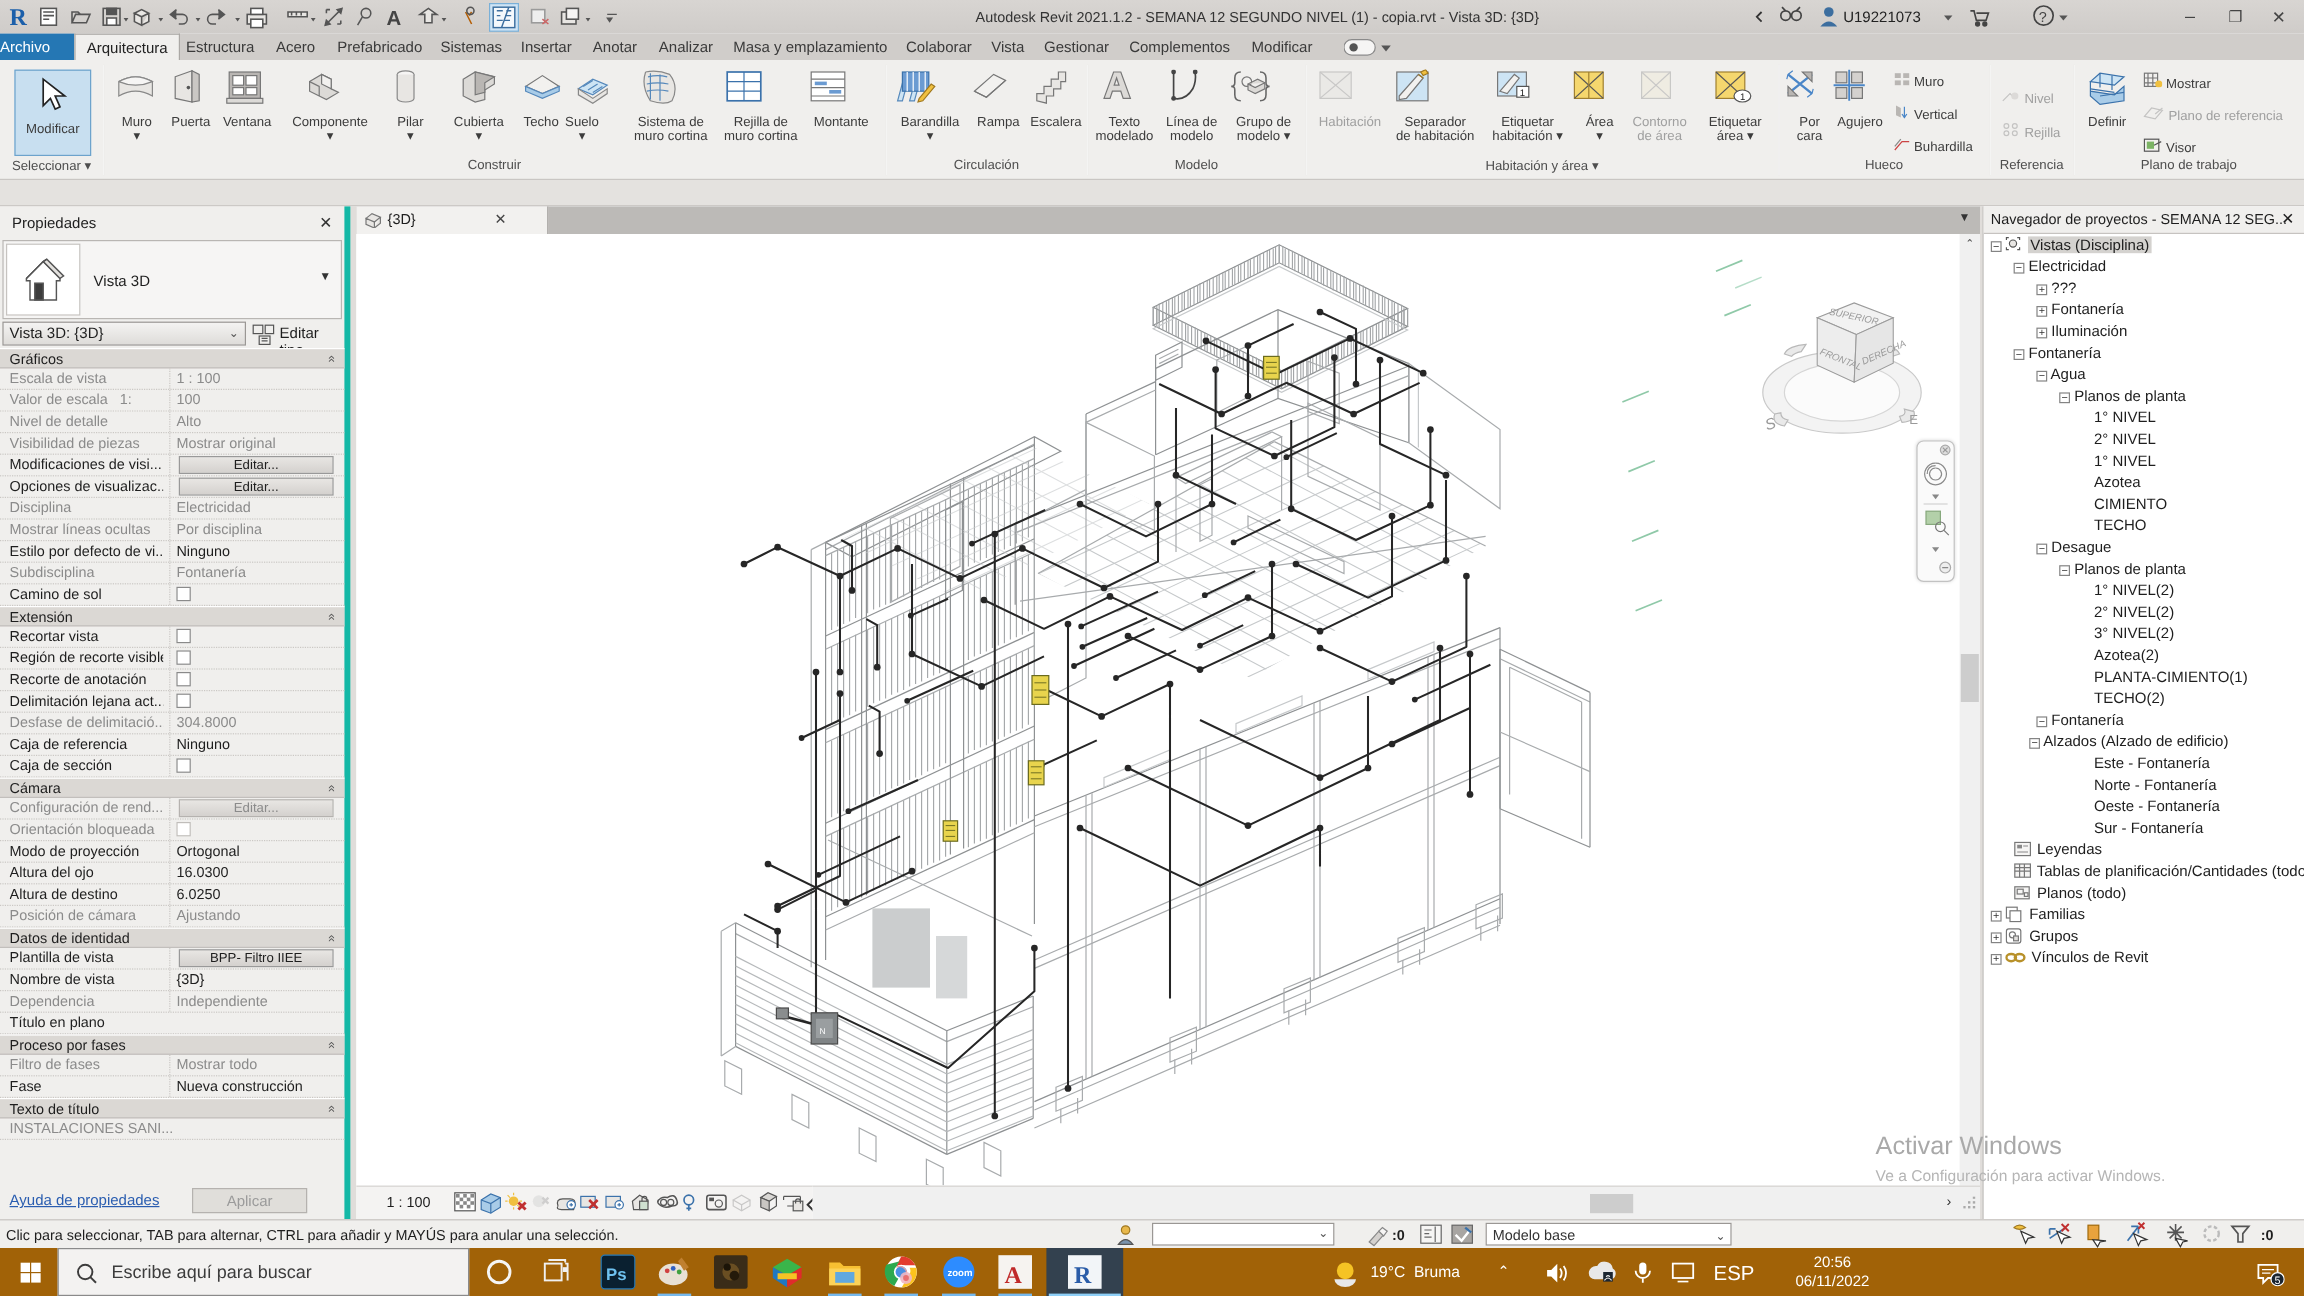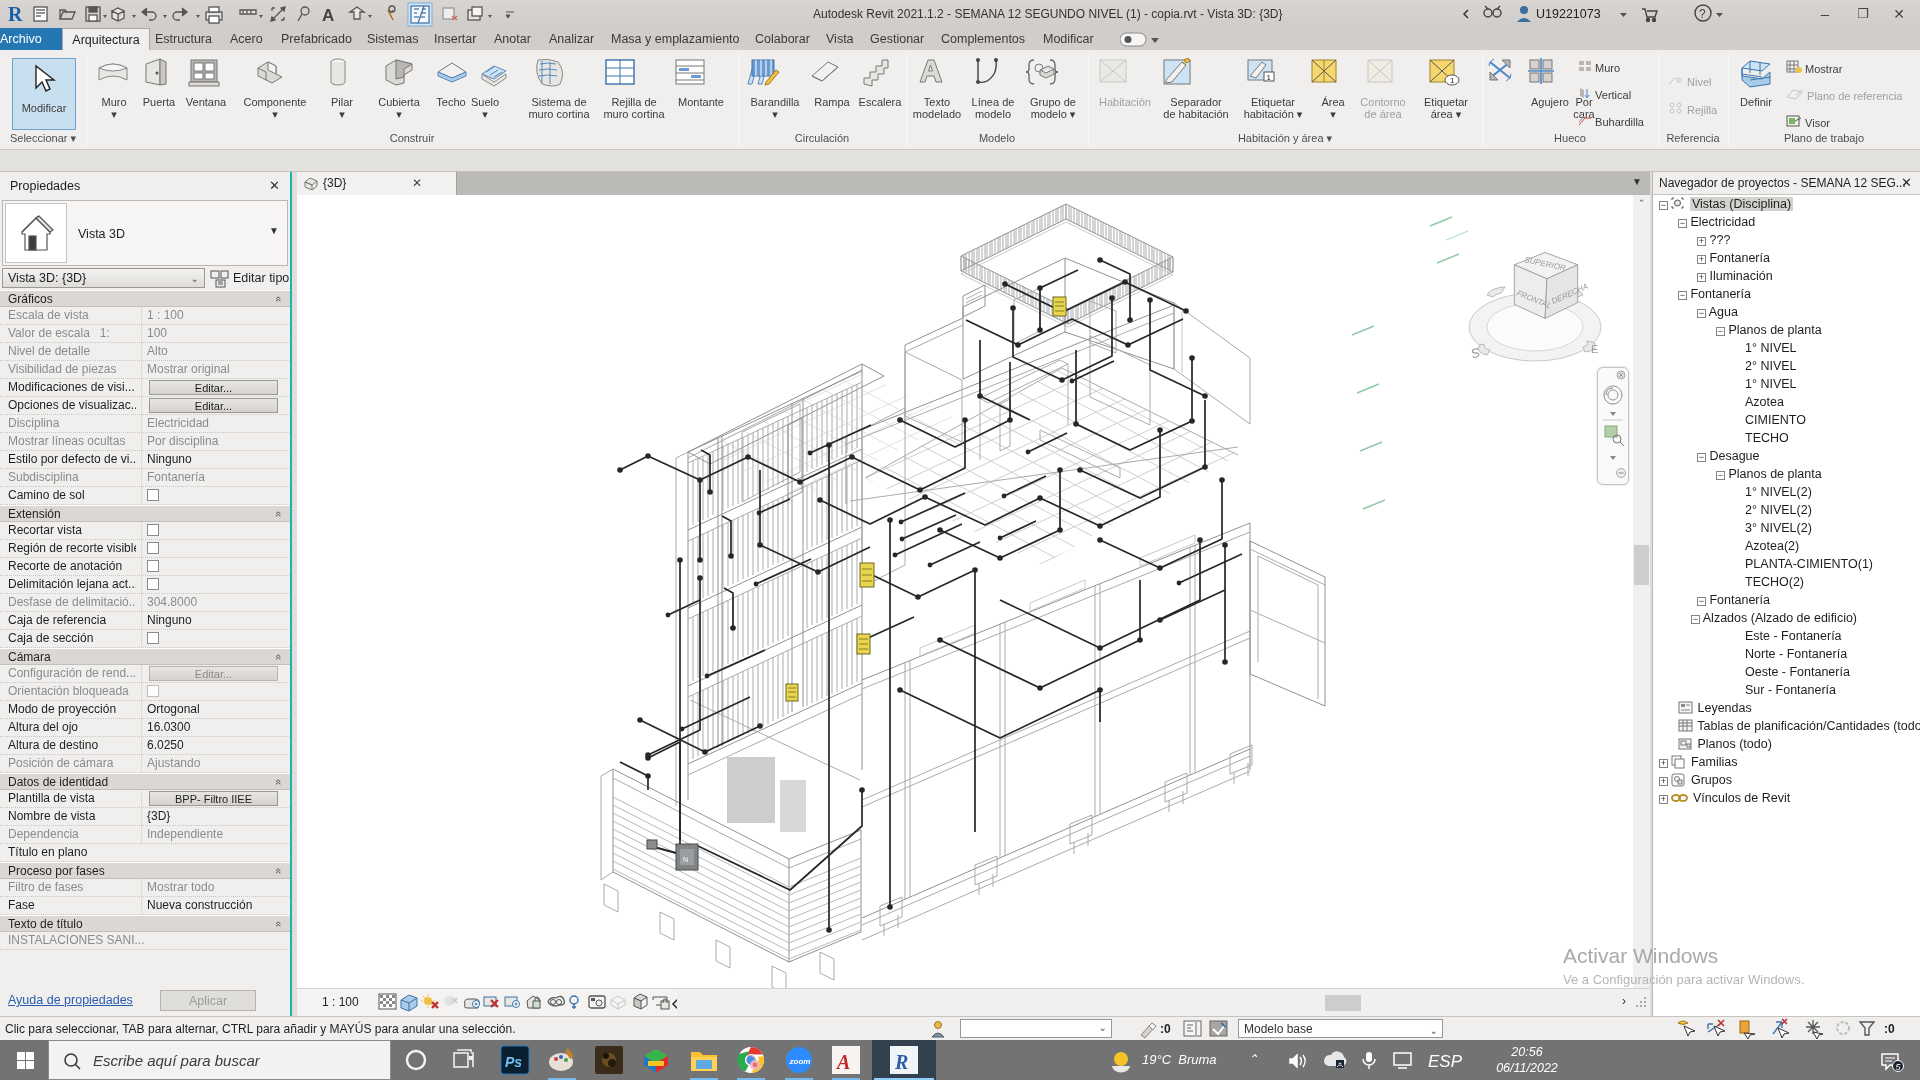--- a/index.html
+++ b/index.html
@@ -24,21 +24,21 @@
 .rsep { position:absolute; top:4px; width:1px; height:92px; background:#d8d5d2; border-right:1px solid #fbfafa; }
 .plabel { position:absolute; top:82px; height:14px; font-size:11px; color:#4e4e4e; text-align:center; }
 .rbtn { position:absolute; text-align:center; font-size:11px; color:#3c3c3c; line-height:12px; }
 .gray, .smallbtn.gray { color:#a0a0a0; }
 .smallbtn { position:absolute; font-size:11px; color:#3c3c3c; white-space:nowrap; }
 
 
 #optbar { position:absolute; left:0; top:150px; width:1920px; height:22px; background:#e4e2df; border-bottom:1px solid #c6c3c0; }
 
 
-#props { position:absolute; left:0; top:172px; width:292px; height:844px; background:#f0efed; border-right:2px solid #14b8a6; }
+#props { position:absolute; left:0; top:172px; width:292px; height:844px; background:#f0efed; border-right:5px solid #14b8a6; }
 .phead { position:relative; height:17px; background:#dbd8d4; border-top:1px solid #fff; border-bottom:1px solid #c2bfbc; font-size:12px; color:#1e1e1e; padding-left:8px; line-height:16px; }
 .phead:after { content:"\00AB"; position:absolute; right:8px; top:0; transform:rotate(90deg); color:#555; font-size:11px; }
 .prow { position:relative; height:18px; border-bottom:1px dotted #cac7c4; font-size:12px; line-height:17px; }
 .prow .lab { position:absolute; left:8px; top:0; width:128px; overflow:hidden; white-space:nowrap; }
 .prow .val { position:absolute; left:141px; top:0; width:139px; border-left:1px dotted #cac7c4; padding-left:5px; white-space:nowrap; overflow:hidden; }
 .prow .gv { color:#8b8b8b; }
 .cbox { display:inline-block; width:12px; height:12px; border:1px solid #8a8a8a; background:#fff; vertical-align:-2px; }
 .ebtn { display:block; margin:1px 2px; height:15px; background:linear-gradient(#e8e6e3,#d4d1ce); border:1px solid #999; text-align:center; font-size:11px; line-height:14px; }
 
 
@@ -53,21 +53,21 @@
 
 #browser { position:absolute; left:1652px; top:172px; width:268px; height:844px; background:#fff; border-left:1px solid #b9b6b3; }
 #bhead { height:23px; background:#f0efed; border-bottom:1px solid #c6c3c0; font-size:12px; line-height:22px; padding-left:6px; color:#1e1e1e; white-space:nowrap; overflow:hidden; }
 .trow { position:relative; height:18px; font-size:12.5px; line-height:18px; white-space:nowrap; }
 .exp { display:inline-block; width:9px; height:9px; border:1px solid #848484; background:#fff; font-size:9px; line-height:7px; text-align:center; vertical-align:0px; color:#333; }
 
 
 #statusbar { position:absolute; left:0; top:1016px; width:1920px; height:24px; background:#f0efed; border-top:1px solid #c6c3c0; font-size:12px; }
 
 
-#taskbar { position:absolute; left:0; top:1040px; width:1920px; height:40px; background:#737373;font-style:italic; }
+#taskbar { position:absolute; left:0; top:1040px; width:1920px; height:40px; background:#a16207; }
 #searchbox { position:absolute; left:48px; top:0; width:343px; height:40px; background:#f3f2f1; border:1px solid #8a8a8a; color:#3c3c3c; font-size:15px; line-height:40px; }
 .tbicon { position:absolute; top:4px; width:32px; height:32px; }
 .underln { position:absolute; top:38px; height:2px; background:#76b9ed; }
 </style>
 </head>
 <body>
 
 <div id="titlebar">
   <svg class="abs" style="left:0;top:0" width="530" height="28" viewBox="0 0 530 28">
 
@@ -376,21 +376,21 @@
         <path d="M2 4 l4 -3 M2 4 l-1 4 M22 20 l-4 3 M22 20 l1 -4" stroke="#4a86c8" fill="none"></path>
       </g>
     <g transform="translate(40,0)">
         <rect x="2" y="2" width="9" height="9" fill="#d4d1ce" stroke="#777"></rect>
         <rect x="15" y="2" width="9" height="9" fill="#d4d1ce" stroke="#777"></rect>
         <rect x="2" y="15" width="9" height="9" fill="#d4d1ce" stroke="#777"></rect>
         <rect x="15" y="15" width="9" height="9" fill="#d4d1ce" stroke="#777"></rect>
         <path d="M13 0 l0 26 M0 13 l26 0" stroke="#4a86c8" stroke-width="1.6" fill="none"></path>
       </g>
   </svg>
-  <div class="rbtn" style="left:1561px;top:46px;width:46px">Por<br>cara</div>
+  <div class="rbtn" style="left:1485px;top:46px;width:46px">Por<br>cara</div>
   <div class="rbtn" style="left:1524px;top:46px;width:52px">Agujero</div>
   <div class="smallbtn" style="left:1578px;top:10px"><svg width="14" height="12">
         <rect x="1" y="1" width="5" height="4" fill="#b9b6b3"></rect>
         <rect x="8" y="1" width="5" height="4" fill="#b9b6b3"></rect>
         <rect x="1" y="7" width="5" height="4" fill="#b9b6b3"></rect>
         <rect x="8" y="7" width="5" height="4" fill="#b9b6b3"></rect>
       </svg> Muro</div>
   <div class="smallbtn" style="left:1578px;top:37px"><svg width="14" height="12">
         <path d="M2 1 l4 2 l0 8 l-4 -2 z" fill="#b9b6b3"></path>
         <path d="M9 2 l0 8 M7 8 l2 3 l2 -3" stroke="#4a86c8" fill="none"></path>

